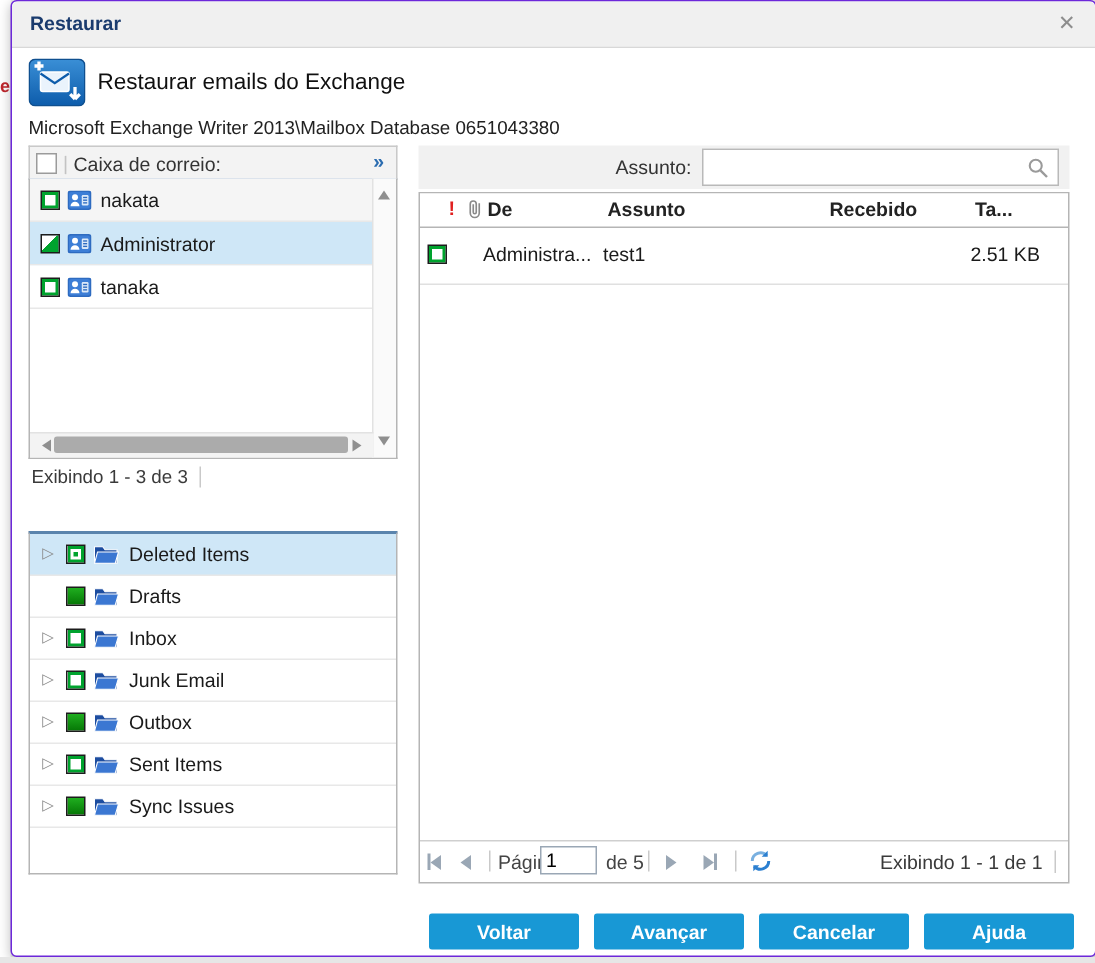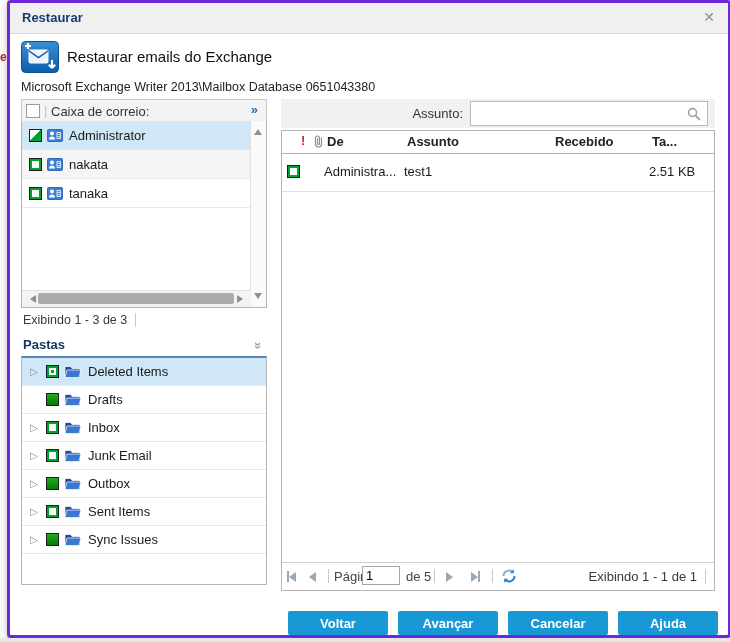--- a/index.html
+++ b/index.html
@@ -1,20 +1,20 @@
 <!DOCTYPE html>
 <html><head>
 <meta charset="utf-8">
 <style>
   html,body{margin:0;padding:0;width:730px;height:642px;overflow:hidden;
     font-family:"Liberation Sans","DejaVu Sans",sans-serif;background:#ececec;}
   .page-behind{position:absolute;left:0;top:0;width:7px;height:642px;background:#fff;}
   .red-frag{position:absolute;left:0px;top:50px;color:#c0272d;font-size:12px;font-weight:bold;}
   .dialog{position:absolute;left:7px;top:0;width:724px;height:638px;background:#fff;
-    border:3px solid #6d28d9;border-radius:4px;box-shadow:0 2px 8px rgba(0,0,0,.25);box-sizing:border-box;}
+    border:1px solid #6d28d9;border-radius:4px;box-shadow:0 2px 8px rgba(0,0,0,.25);box-sizing:border-box;}
   .titlebar{position:absolute;left:0;top:0;right:0;height:30px;background:#f0f0f0;
     border-bottom:1px solid #d8d8d8;border-radius:4px 4px 0 0;}
   .titlebar .ttl{position:absolute;left:12px;top:7px;font-size:13px;font-weight:bold;color:#1a3b6e;}
   .close-x{position:absolute;right:13px;top:6px;font-size:14px;font-weight:bold;color:#8d8d8d;cursor:pointer;}
   .hdr-icon{position:absolute;left:11px;top:38px;}
   .hdr-title{position:absolute;left:57px;top:45px;font-size:15px;font-weight:normal;color:#101010;}
   .hdr-sub{position:absolute;left:11px;top:77px;font-size:12.5px;color:#222;}
 
   
   .panel-hd{position:absolute;height:23px;background:#f3f3f3;border:1px solid #c9c9c9;
@@ -141,51 +141,51 @@
 
   <div class="panel-hd mb-panel-hd">
     <span class="selall"></span>
     <span class="sep">|</span>
     <span class="lab">Caixa de correio:</span>
     <span class="chev">»</span>
   </div>
 
   <div class="mb-list-box">
     <div class="mb-rows">
+        <div class="row alt">
+          <span class="chk hollow"></span>
+          <span class="mb-ico">
+            <svg width="16" height="13" viewBox="0 0 16 13">
+              <rect width="16" height="13" rx="2" fill="#2e6bc0"></rect>
+              <rect x="1" y="1" width="14" height="11" rx="1.5" fill="#3d7ed6"></rect>
+              <circle cx="5" cy="4.5" r="2" fill="#fff"></circle>
+              <path d="M2 10.5c0-1.8 1.4-3 3-3s3 1.2 3 3z" fill="#fff"></path>
+              <rect x="9.5" y="3" width="4.5" height="7" rx="0.8" fill="#dce9f8"></rect>
+              <rect x="10.4" y="4.2" width="2.7" height="0.9" fill="#2e6bc0"></rect>
+              <rect x="10.4" y="6" width="2.7" height="0.9" fill="#2e6bc0"></rect>
+              <rect x="10.4" y="7.8" width="2.7" height="0.9" fill="#2e6bc0"></rect>
+            </svg>
+          </span>
+          <span class="lbl">nakata</span>
+        </div>
         <div class="row selected">
           <span class="chk partial"></span>
           <span class="mb-ico">
             <svg width="16" height="13" viewBox="0 0 16 13">
               <rect width="16" height="13" rx="2" fill="#2e6bc0"></rect>
               <rect x="1" y="1" width="14" height="11" rx="1.5" fill="#3d7ed6"></rect>
               <circle cx="5" cy="4.5" r="2" fill="#fff"></circle>
               <path d="M2 10.5c0-1.8 1.4-3 3-3s3 1.2 3 3z" fill="#fff"></path>
               <rect x="9.5" y="3" width="4.5" height="7" rx="0.8" fill="#dce9f8"></rect>
               <rect x="10.4" y="4.2" width="2.7" height="0.9" fill="#2e6bc0"></rect>
               <rect x="10.4" y="6" width="2.7" height="0.9" fill="#2e6bc0"></rect>
               <rect x="10.4" y="7.8" width="2.7" height="0.9" fill="#2e6bc0"></rect>
             </svg>
           </span>
           <span class="lbl">Administrator</span>
-        </div>
-        <div class="row alt">
-          <span class="chk hollow"></span>
-          <span class="mb-ico">
-            <svg width="16" height="13" viewBox="0 0 16 13">
-              <rect width="16" height="13" rx="2" fill="#2e6bc0"></rect>
-              <rect x="1" y="1" width="14" height="11" rx="1.5" fill="#3d7ed6"></rect>
-              <circle cx="5" cy="4.5" r="2" fill="#fff"></circle>
-              <path d="M2 10.5c0-1.8 1.4-3 3-3s3 1.2 3 3z" fill="#fff"></path>
-              <rect x="9.5" y="3" width="4.5" height="7" rx="0.8" fill="#dce9f8"></rect>
-              <rect x="10.4" y="4.2" width="2.7" height="0.9" fill="#2e6bc0"></rect>
-              <rect x="10.4" y="6" width="2.7" height="0.9" fill="#2e6bc0"></rect>
-              <rect x="10.4" y="7.8" width="2.7" height="0.9" fill="#2e6bc0"></rect>
-            </svg>
-          </span>
-          <span class="lbl">nakata</span>
         </div>
         <div class="row">
           <span class="chk hollow"></span>
           <span class="mb-ico">
             <svg width="16" height="13" viewBox="0 0 16 13">
               <rect width="16" height="13" rx="2" fill="#2e6bc0"></rect>
               <rect x="1" y="1" width="14" height="11" rx="1.5" fill="#3d7ed6"></rect>
               <circle cx="5" cy="4.5" r="2" fill="#fff"></circle>
               <path d="M2 10.5c0-1.8 1.4-3 3-3s3 1.2 3 3z" fill="#fff"></path>
               <rect x="9.5" y="3" width="4.5" height="7" rx="0.8" fill="#dce9f8"></rect>
@@ -203,24 +203,20 @@
     </div>
     <div class="hscroll">
       <span class="lt"></span>
       <span class="rt"></span>
       <span class="thumb"></span>
     </div>
   </div>
 
   <div class="mb-status">Exibindo 1 - 3 de 3</div>
 
-  <div class="folders-hd">
-    <span class="lab">Pastas</span>
-    <span class="chev2">»</span>
-  </div>
 
   <div class="folders-box">
       <div class="row f-row selected">
         <span class="exp" style="visibility:visible">▷</span>
         <span class="chk dot"></span>
         <span class="mb-ico">
           <svg width="18" height="13" viewBox="0 0 18 13">
             <path d="M1 1.5h5.5L8 3.5h8v9H1z" fill="#1d4da0" stroke="#fff" stroke-width="0.7"></path>
             <path d="M3 5h14l-2.2 7.5H1z" fill="#3b77d2" stroke="#fff" stroke-width="0.7"></path>
           </svg>

